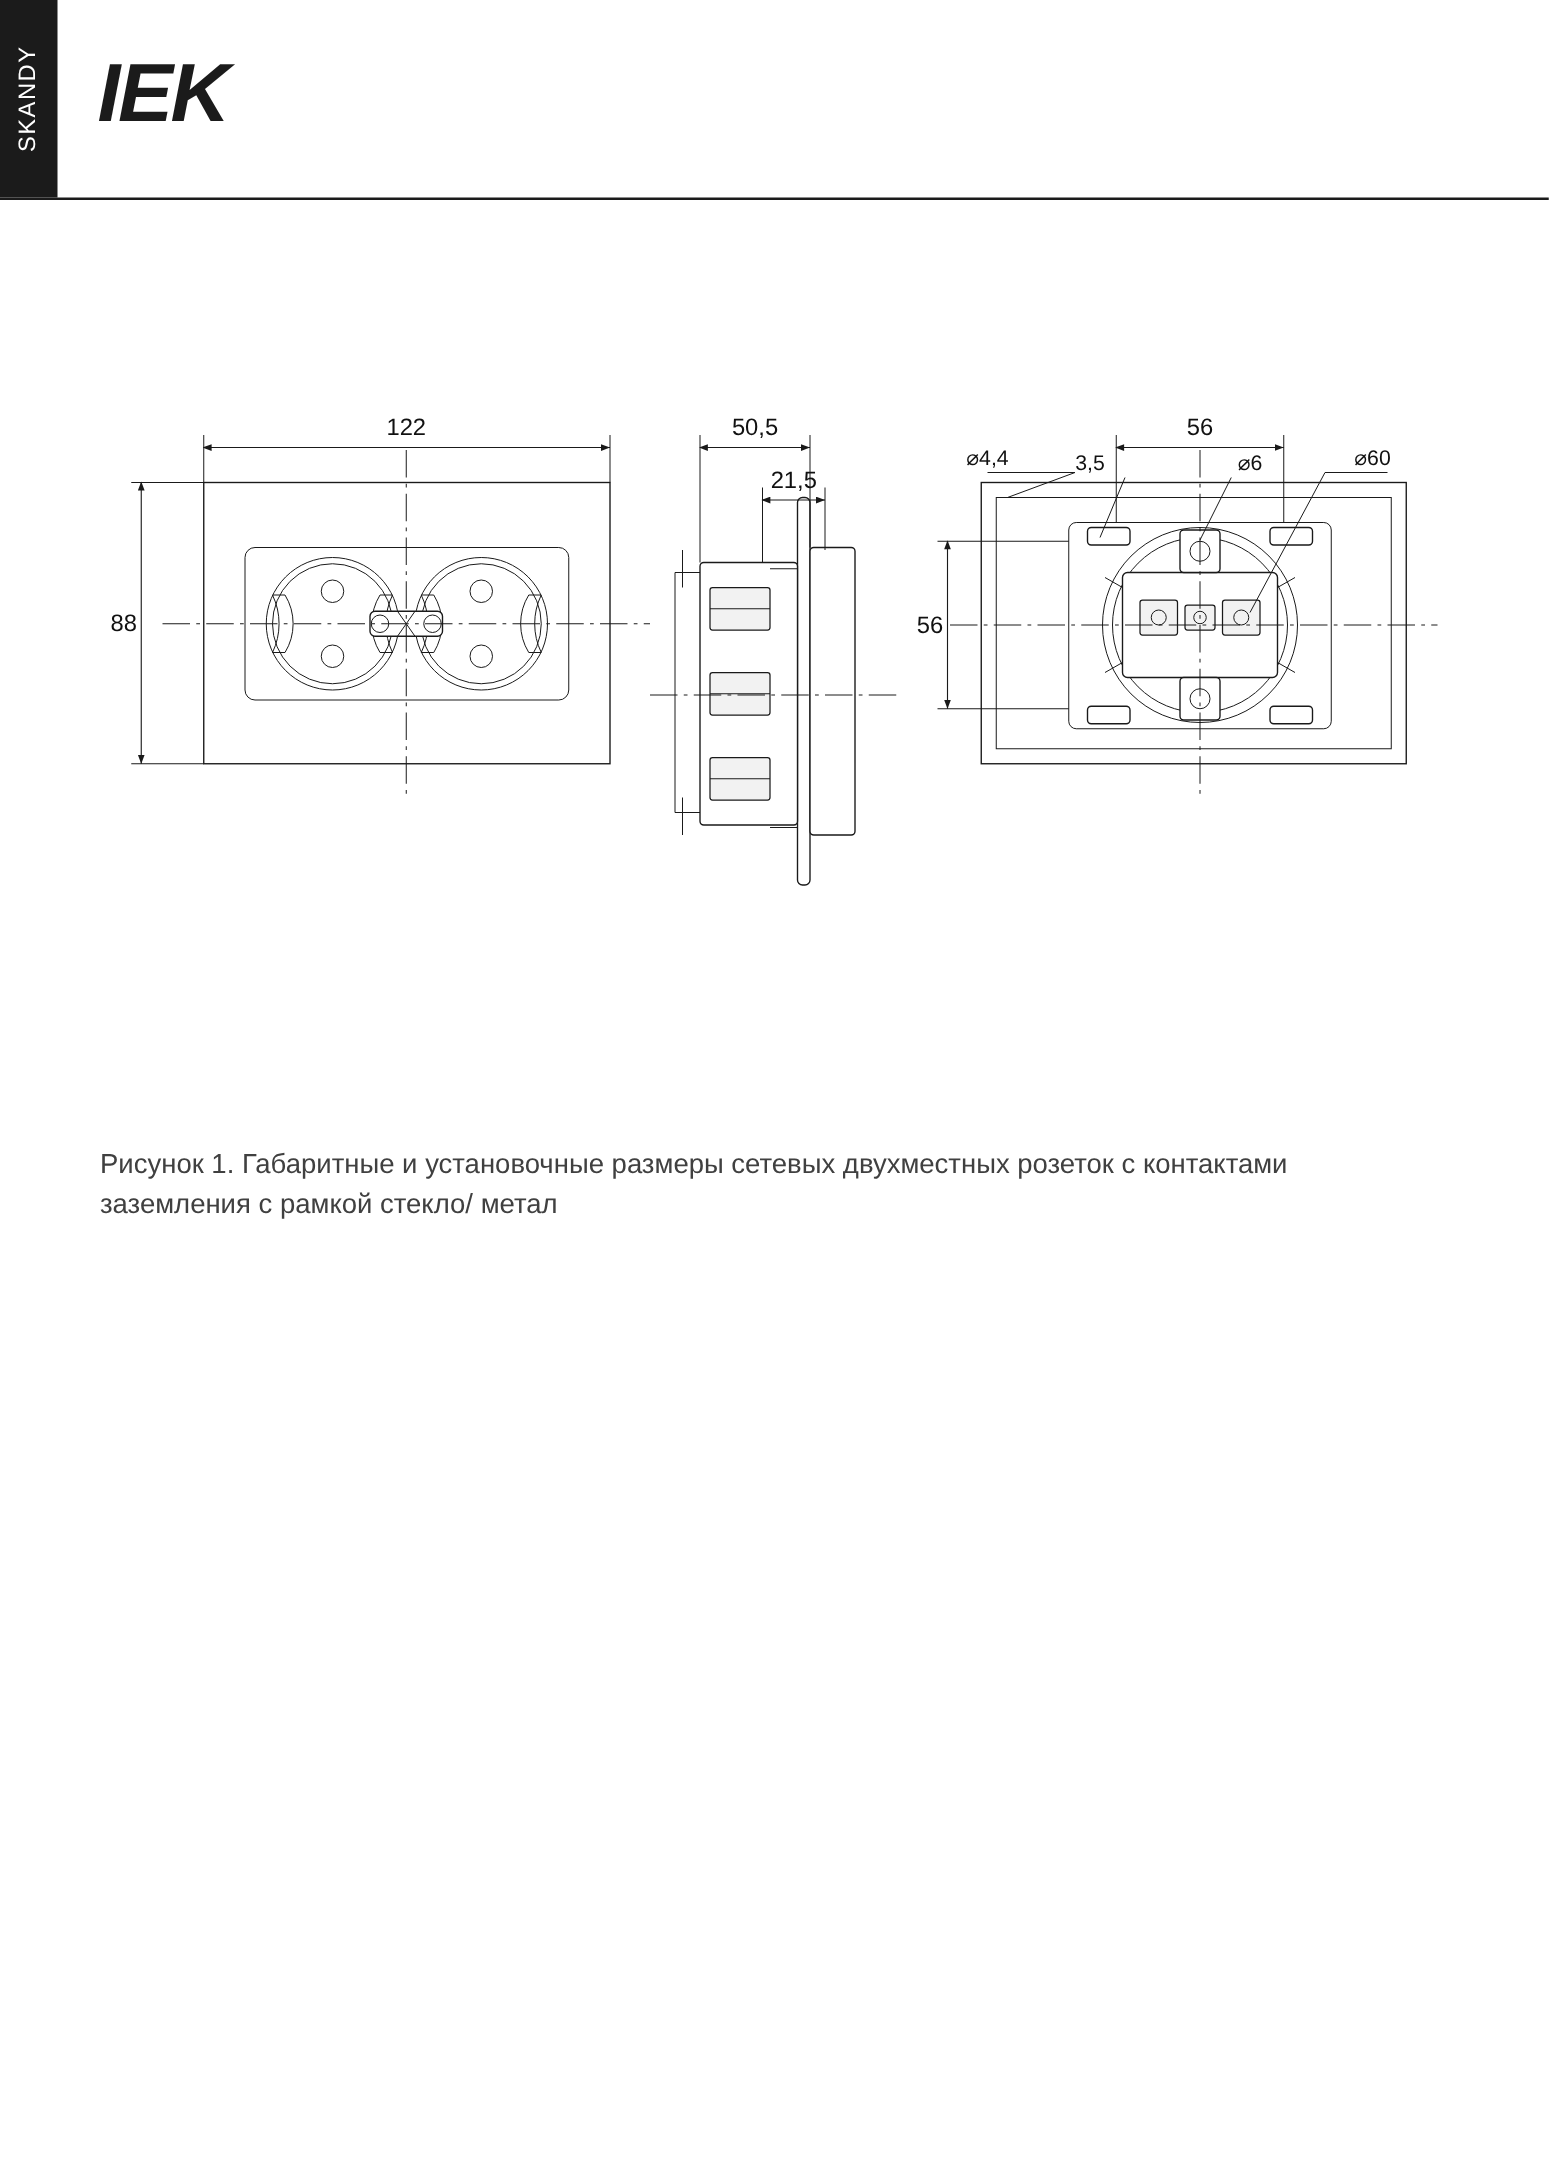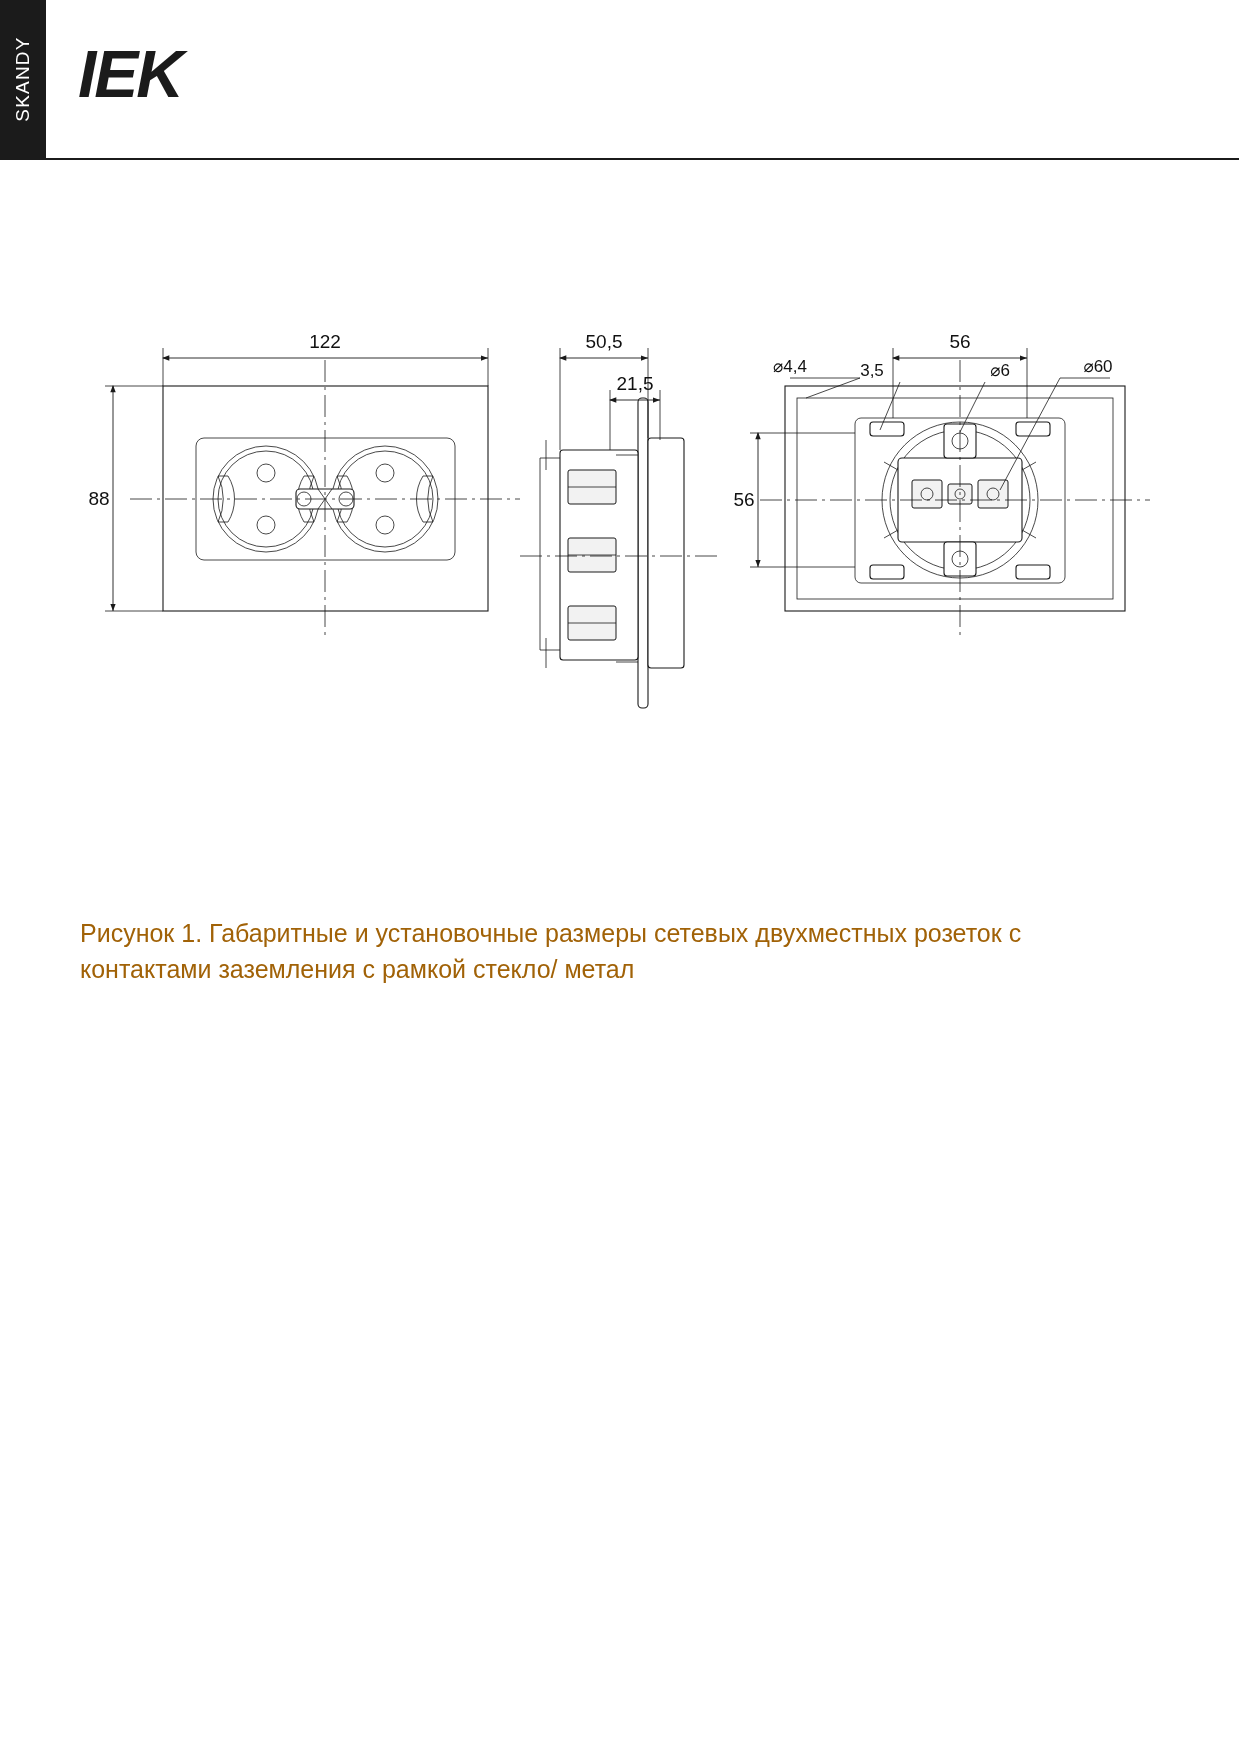--- a/index.html
+++ b/index.html
@@ -78,23 +78,23 @@
     text-align: right;
   }
   .drawing svg { display: block; }
 
   
   .caption {
     position: absolute;
     left: 80px;
     top: 915px;
     width: 1030px;
-    font-size: 25px;
+    font-size: 22px;
     line-height: 1.45;
-    color: #a16207;
+    color: #404040;
   }
 </style>
 </head>
 <body>
 
 <div class="header">
   <div class="brand-block">
     <div class="brand-vertical">SKANDY</div>
   </div>
   <div class="logo">IEK</div>

